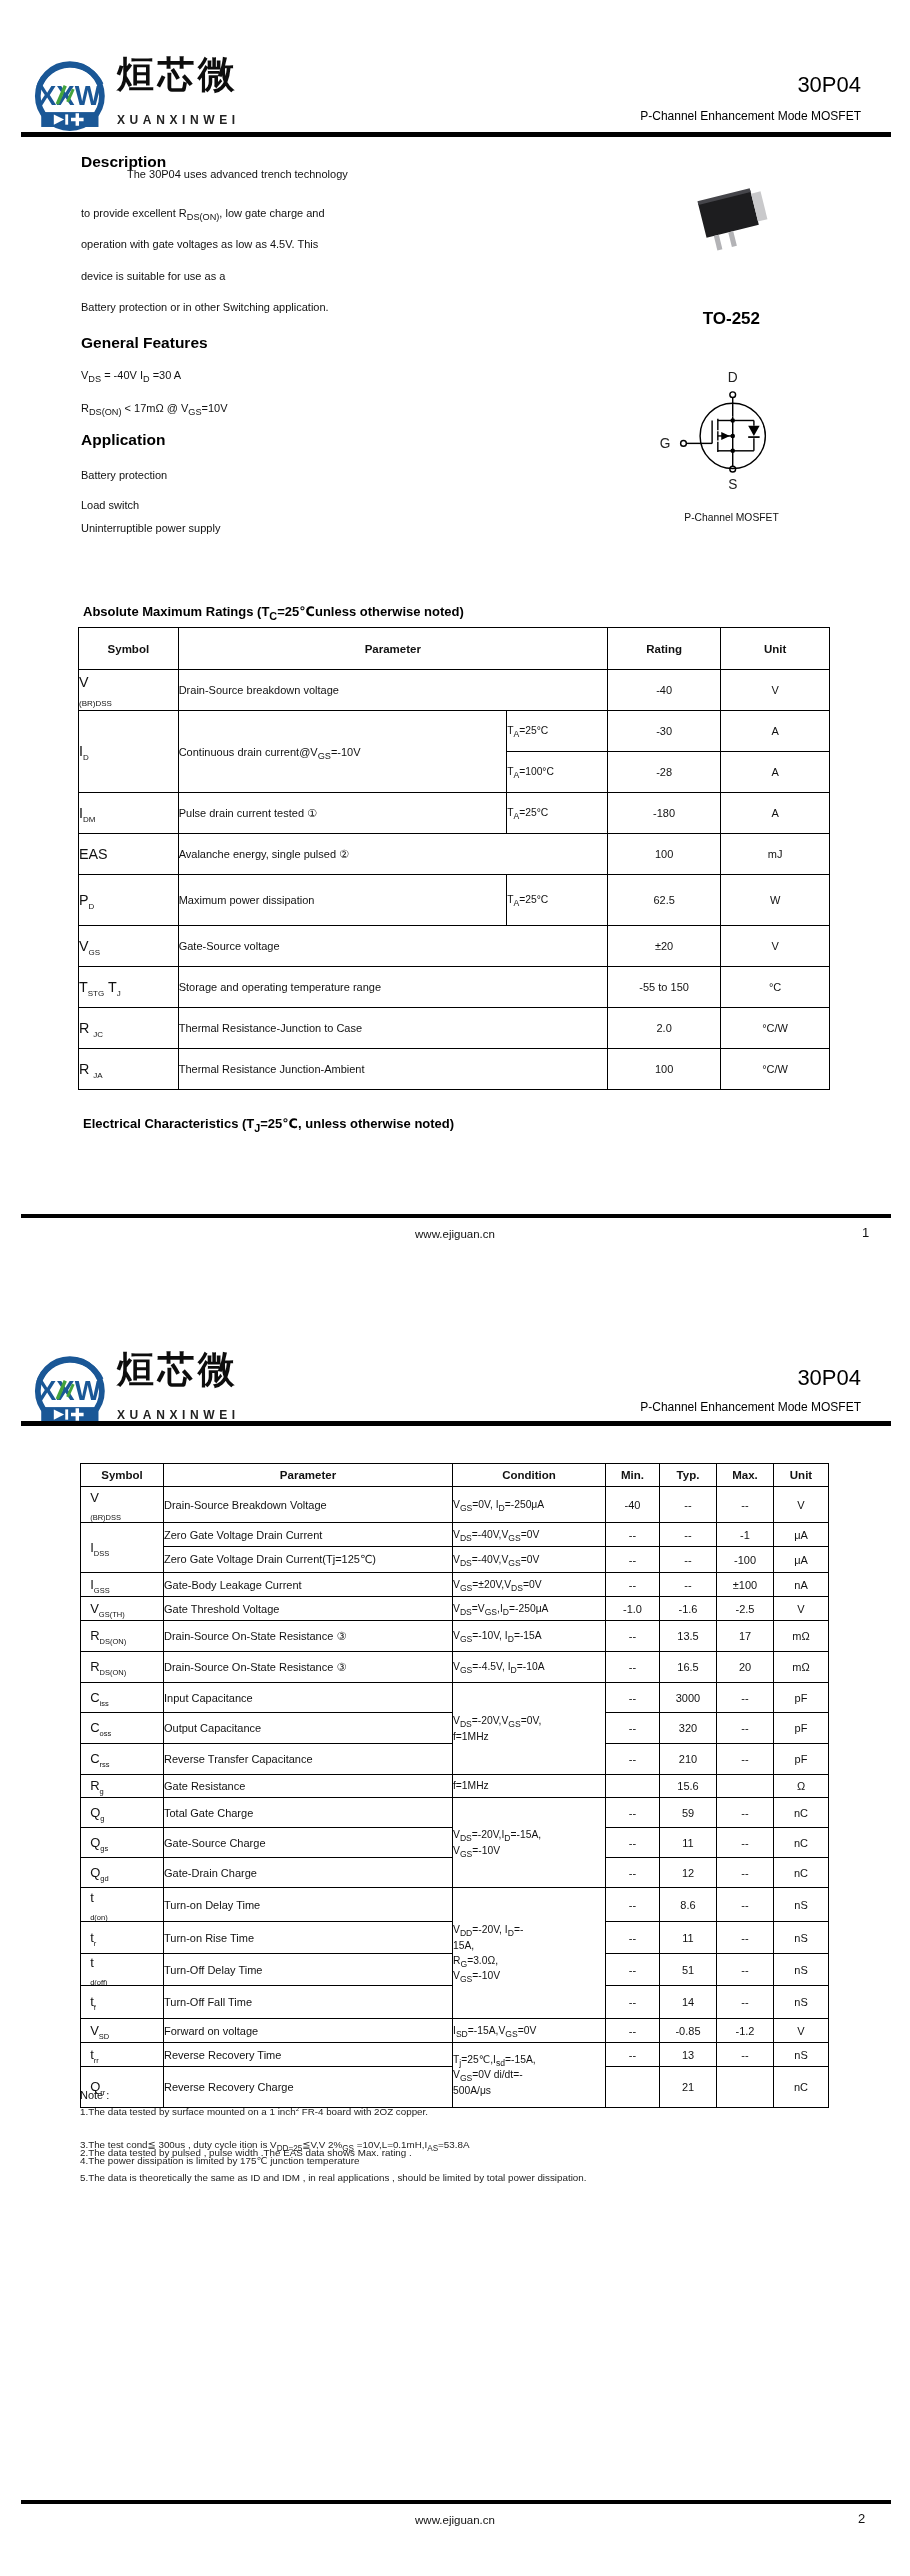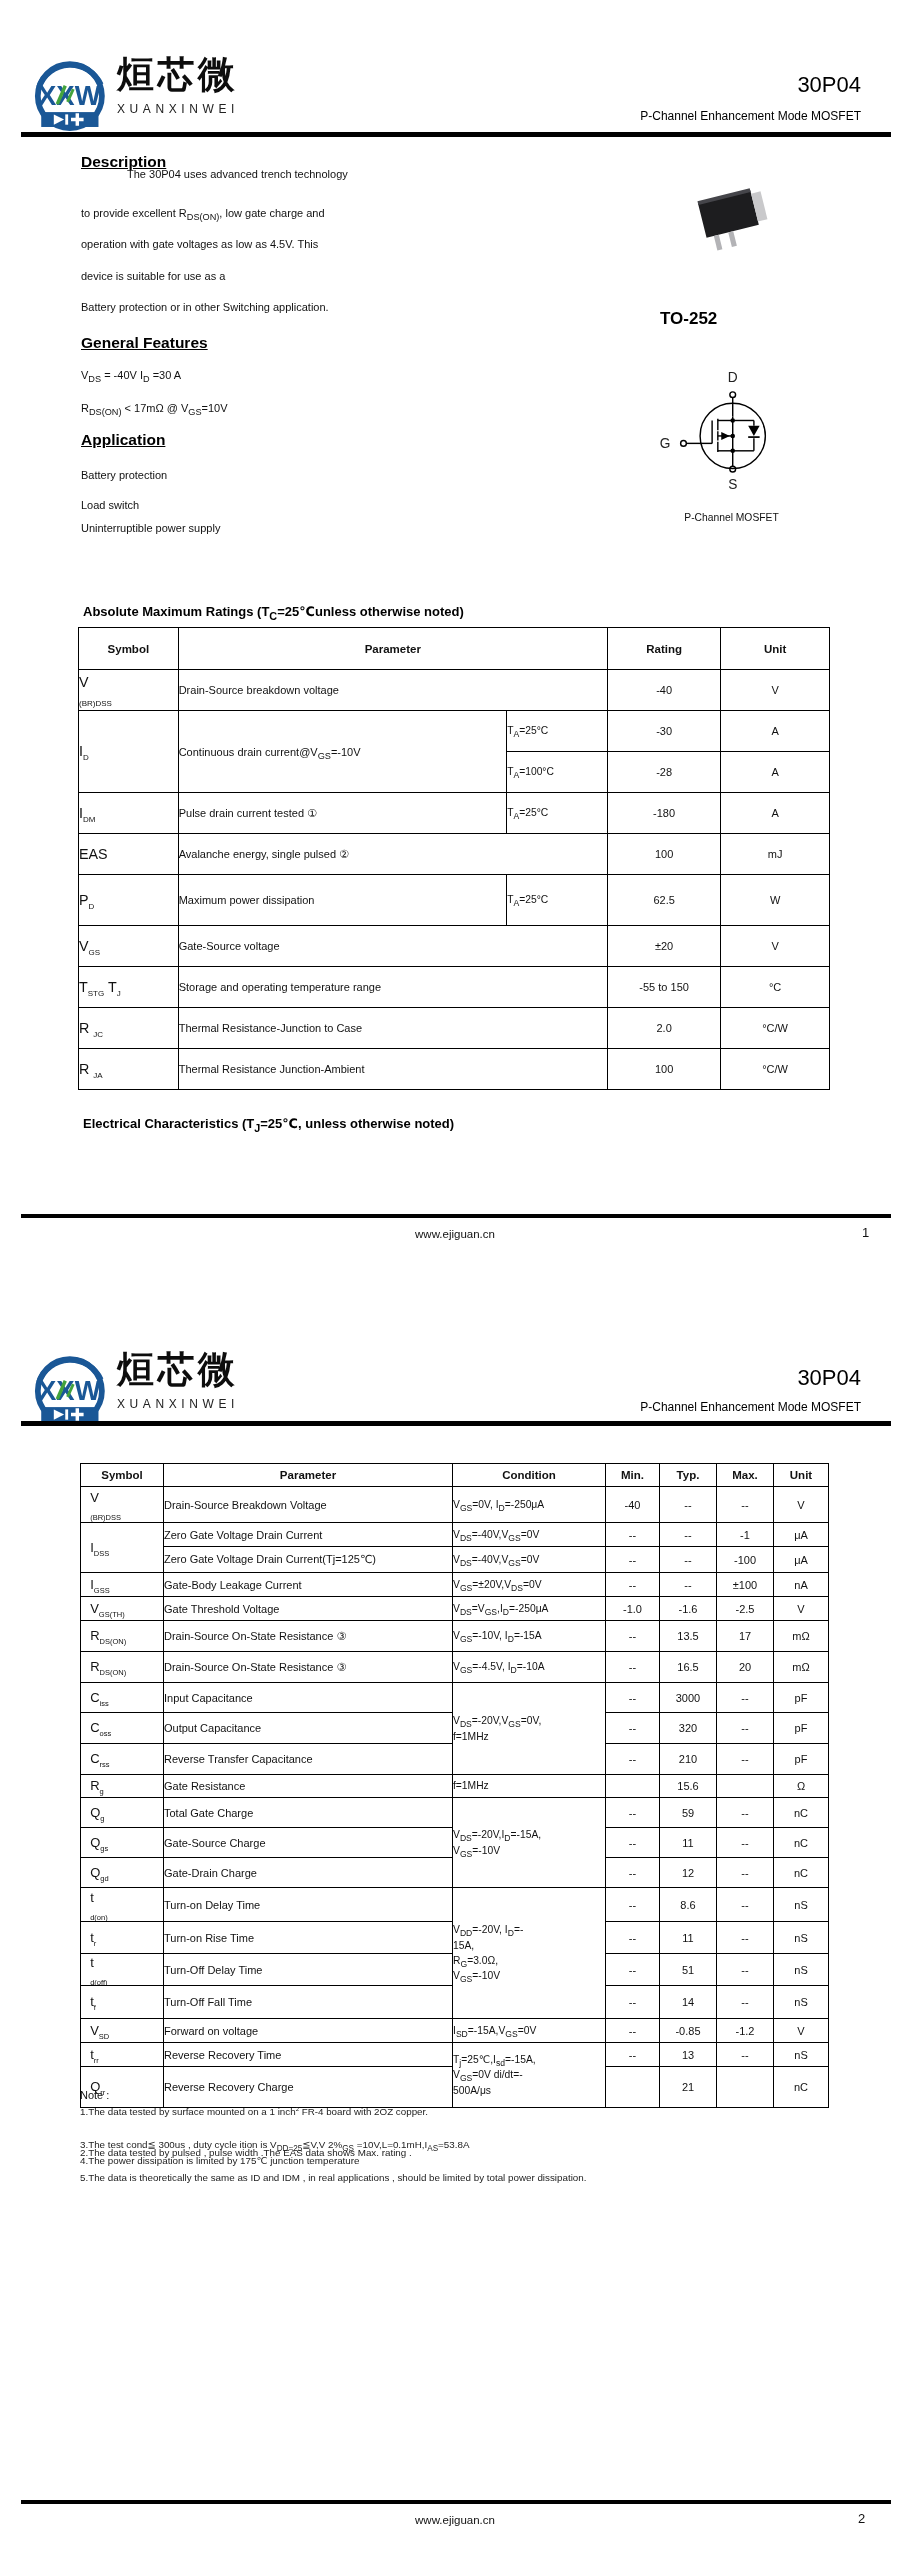--- a/index.html
+++ b/index.html
@@ -3,26 +3,26 @@
 <meta charset="utf-8">
 <style>
   html,body{margin:0;padding:0;background:#ffffff;}
   .doc{position:relative;width:910px;height:2576px;background:#fff;
        font-family:"Liberation Sans","DejaVu Sans",sans-serif;color:#111;}
   .abs{position:absolute;}
   
   .logo-mark{display:block;}
   .logo-cn{font-size:37px;font-weight:700;color:#0d0d0d;letter-spacing:3.4px;line-height:1;
            font-family:"DejaVu Sans","Liberation Sans",sans-serif;}
-  .logo-en{font-size:12px;font-weight:400;color:#222;letter-spacing:4.6px;margin-top:9px;}
+  .logo-en{font-size:12px;font-weight:700;color:#222;letter-spacing:4.6px;margin-top:20px;}
   .part-no{font-size:22px;font-weight:500;color:#000;text-align:right;}
   .subtitle{font-size:12px;font-weight:400;color:#000;text-align:right;}
   .rule{background:#000;}
   
-  .h1{font-size:15.5px;font-weight:700;color:#000;text-decoration:underline;}
+  .h1{font-size:15.5px;font-weight:700;color:#000;}
   .h2{font-size:13px;font-weight:700;color:#000;}
   .body-line{font-size:11px;color:#111;white-space:nowrap;}
   .note-line{font-size:9.8px;color:#222;white-space:nowrap;}
   .caption{font-size:10.3px;color:#111;}
   .to252{font-size:17px;font-weight:700;color:#000;}
   .footer-site{font-size:11.5px;color:#111;text-align:center;width:100%;}
   .footer-page{font-size:13px;color:#111;}
   
   table.dt{border-collapse:collapse;table-layout:fixed;border:1.7px solid #000;background:#fff;}
   table.dt th,table.dt td{border:1.1px solid #000;border-top-width:1.7px;border-bottom-width:1.7px;
@@ -82,21 +82,21 @@
 
   <svg class="abs" style="left:680px;top:184px;" width="106" height="92" viewBox="0 0 185 160">
     <g transform="rotate(-14 92 70)">
       <rect x="42" y="20" width="94" height="62" fill="#1d1d1f"></rect>
       <rect x="42" y="16" width="94" height="7" fill="#45454a"></rect>
       <rect x="136" y="26" width="17" height="50" fill="#c9c9cb"></rect>
       <rect x="55" y="82" width="9" height="26" fill="#b3b3b6"></rect>
       <rect x="81" y="82" width="9" height="26" fill="#b3b3b6"></rect>
     </g>
   </svg>
-  <div class="abs to252" style="left:660px;top:309px;width:138px;text-align:left;">TO-252</div>
+  <div class="abs to252" style="left:622px;top:309px;width:138px;text-align:right;">TO-252</div>
 
   <svg class="abs" style="left:648px;top:366px;" width="166" height="129" viewBox="0 0 290 225">
     <g stroke="#000" stroke-width="2.5" fill="none">
       <circle cx="148" cy="122" r="57"></circle>
       <circle cx="148" cy="50" r="5"></circle>
       <line x1="148" y1="55" x2="148" y2="88"></line>
       <circle cx="62" cy="135" r="5"></circle>
       <line x1="67" y1="135" x2="112" y2="135"></line>
       <line x1="112" y1="135" x2="112" y2="95"></line>
       <line x1="122" y1="92" x2="122" y2="112"></line>

